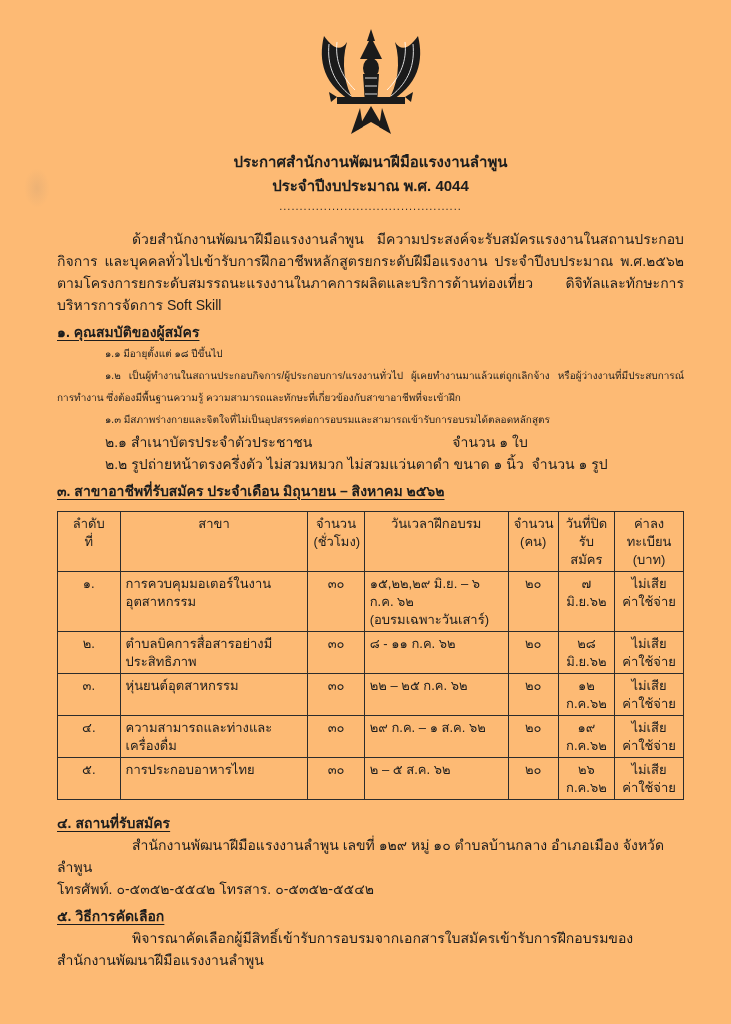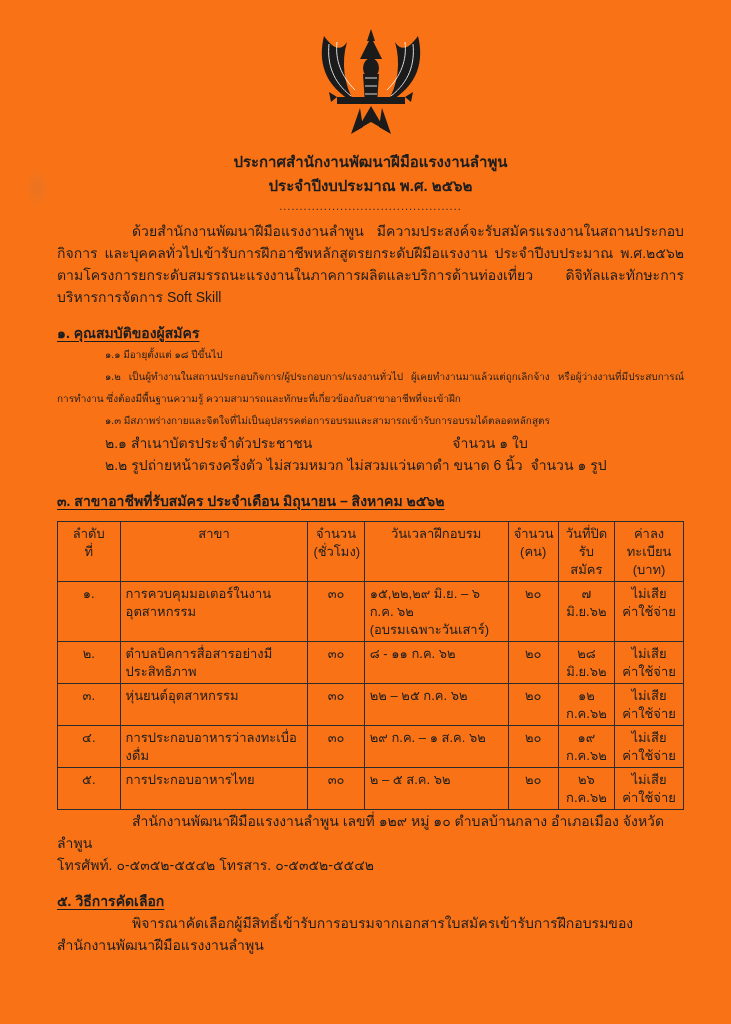--- a/index.html
+++ b/index.html
@@ -4,38 +4,38 @@
 <style>
   html, body { margin: 0; padding: 0; }
   body {
     width: 731px; height: 1024px;
     background: #f7f6f4;
     font-family: "Liberation Sans", sans-serif;
     color: #1d1d1d;
   }
   .page {
     width: 731px; height: 1024px;
-    background: #f97316;
+    background: #fdba74;
     box-sizing: border-box;
     padding: 28px 47px 0 57px;
     position: relative;
     overflow: hidden;
   }
   .emblem-wrap { text-align: center; height: 116px; }
   .title-block { text-align: center; font-weight: bold; font-size: 15px; line-height: 24px; margin-top: 6px; }
   .title-block div { white-space: nowrap; }
   .dots { text-align: center; font-size: 11px; letter-spacing: 1px; color: #2a2a2a; margin-top: 2px; line-height: 12px; }
   .para {
     font-size: 14px; line-height: 22px;
-    text-indent: 75px; margin-top: 8px; text-align: justify;
+    text-indent: 75px; margin-top: 16px; text-align: justify;
   }
   .sec-heading {
     font-size: 14px; font-weight: bold;
     text-decoration: underline; text-underline-offset: 3px;
-    line-height: 22px; margin-top: 14px;
+    line-height: 22px; margin-top: 5px;
   }
   .item { font-size: 10px; line-height: 22px; text-indent: 48px; text-align: justify; }
   .item-row { font-size: 14px; line-height: 22px; }
   .item-row .lead { padding-left: 48px; }
   .qty-gap { margin-left: 140px; text-align: right; }
   table.courses {
     width: 100%; border-collapse: collapse; table-layout: fixed;
     margin-top: 9px;
   }
   table.courses th, table.courses td {
@@ -86,36 +86,36 @@
           <path d="M54,50 L66,50"></path>
           <path d="M54,58 L66,58"></path>
           <path d="M54,66 L66,66"></path>
         </g>
       </svg>
     </span>
   </div>
 
   <div class="title-block">
     <div>ประกาศสำนักงานพัฒนาฝีมือแรงงานลำพูน</div>
-    <div>ประจำปีงบประมาณ พ.ศ. ๒๕๖๒</div>
+    <div>ประจำปีงบประมาณ พ.ศ. 4044</div>
   </div>
   <div class="dots">.............................................</div>
 
   <div class="para">ด้วยสำนักงานพัฒนาฝีมือแรงงานลำพูน มีความประสงค์จะรับสมัครแรงงานในสถานประกอบกิจการ และบุคคลทั่วไปเข้ารับการฝึกอาชีพหลักสูตรยกระดับฝีมือแรงงาน ประจำปีงบประมาณ พ.ศ.๒๕๖๒ ตามโครงการยกระดับสมรรถนะแรงงานในภาคการผลิตและบริการด้านท่องเที่ยว ดิจิทัลและทักษะการบริหารการจัดการ Soft Skill</div>
 
   <div class="sec-heading">๑. คุณสมบัติของผู้สมัคร</div>
   <div class="item">๑.๑  มีอายุตั้งแต่ ๑๘ ปีขึ้นไป</div>
   <div class="item">๑.๒  เป็นผู้ทำงานในสถานประกอบกิจการ/ผู้ประกอบการ/แรงงานทั่วไป ผู้เคยทำงานมาแล้วแต่ถูกเลิกจ้าง หรือผู้ว่างงานที่มีประสบการณ์การทำงาน ซึ่งต้องมีพื้นฐานความรู้ ความสามารถและทักษะที่เกี่ยวข้องกับสาขาอาชีพที่จะเข้าฝึก</div>
   <div class="item">๑.๓  มีสภาพร่างกายและจิตใจที่ไม่เป็นอุปสรรคต่อการอบรมและสามารถเข้ารับการอบรมได้ตลอดหลักสูตร</div>
 
   <div class="item-row">
     <span class="lead">๒.๑  สำเนาบัตรประจำตัวประชาชน</span><span class="qty-gap">จำนวน  ๑  ใบ</span>
   </div>
   <div class="item-row">
-    <span class="lead">๒.๒  รูปถ่ายหน้าตรงครึ่งตัว ไม่สวมหมวก ไม่สวมแว่นตาดำ ขนาด 6 นิ้ว</span>&nbsp;&nbsp;<span>จำนวน  ๑  รูป</span>
+    <span class="lead">๒.๒  รูปถ่ายหน้าตรงครึ่งตัว ไม่สวมหมวก ไม่สวมแว่นตาดำ ขนาด ๑ นิ้ว</span>&nbsp;&nbsp;<span>จำนวน  ๑  รูป</span>
   </div>
 
   <div class="sec-heading">๓. สาขาอาชีพที่รับสมัคร ประจำเดือน มิถุนายน – สิงหาคม ๒๕๖๒</div>
 
   <table class="courses">
     <colgroup>
       <col style="width:10%">
         <col style="width:30%">
         <col style="width:9%">
         <col style="width:23%">
@@ -166,40 +166,41 @@
           <td class="l">หุ่นยนต์อุตสาหกรรม</td>
           <td class="c">๓๐</td>
           <td class="l">๒๒ – ๒๕ ก.ค. ๖๒</td>
           <td class="c">๒๐</td>
           <td class="c">๑๒ ก.ค.๖๒</td>
           <td class="c">ไม่เสีย
 ค่าใช้จ่าย</td>
         </tr>
         <tr>
           <td class="c">๔.</td>
-          <td class="l">การประกอบอาหารว่าลงทะเบื่องดื่ม</td>
+          <td class="l">ความสามารถและท่างและเครื่องดื่ม</td>
           <td class="c">๓๐</td>
           <td class="l">๒๙ ก.ค. – ๑ ส.ค. ๖๒</td>
           <td class="c">๒๐</td>
           <td class="c">๑๙ ก.ค.๖๒</td>
           <td class="c">ไม่เสีย
 ค่าใช้จ่าย</td>
         </tr>
         <tr>
           <td class="c">๕.</td>
           <td class="l">การประกอบอาหารไทย</td>
           <td class="c">๓๐</td>
           <td class="l">๒ – ๕ ส.ค. ๖๒</td>
           <td class="c">๒๐</td>
           <td class="c">๒๖ ก.ค.๖๒</td>
           <td class="c">ไม่เสีย
 ค่าใช้จ่าย</td>
         </tr>
       </tbody>
   </table>
 
+  <div class="sec-heading" style="margin-top:12px">๔. สถานที่รับสมัคร</div>
   <div class="addr-line indent1">สำนักงานพัฒนาฝีมือแรงงานลำพูน  เลขที่ ๑๒๙ หมู่ ๑๐ ตำบลบ้านกลาง อำเภอเมือง จังหวัดลำพูน</div>
   <div class="addr-line">โทรศัพท์. ๐-๕๓๕๒-๕๕๔๒  โทรสาร. ๐-๕๓๕๒-๕๕๔๒</div>
 
   <div class="sec-heading" style="">๕. วิธีการคัดเลือก</div>
   <div class="para" style="margin-top:0">พิจารณาคัดเลือกผู้มีสิทธิ์เข้ารับการอบรมจากเอกสารใบสมัครเข้ารับการฝึกอบรมของสำนักงานพัฒนาฝีมือแรงงานลำพูน</div>
 
 </div>
 
 </body></html>

